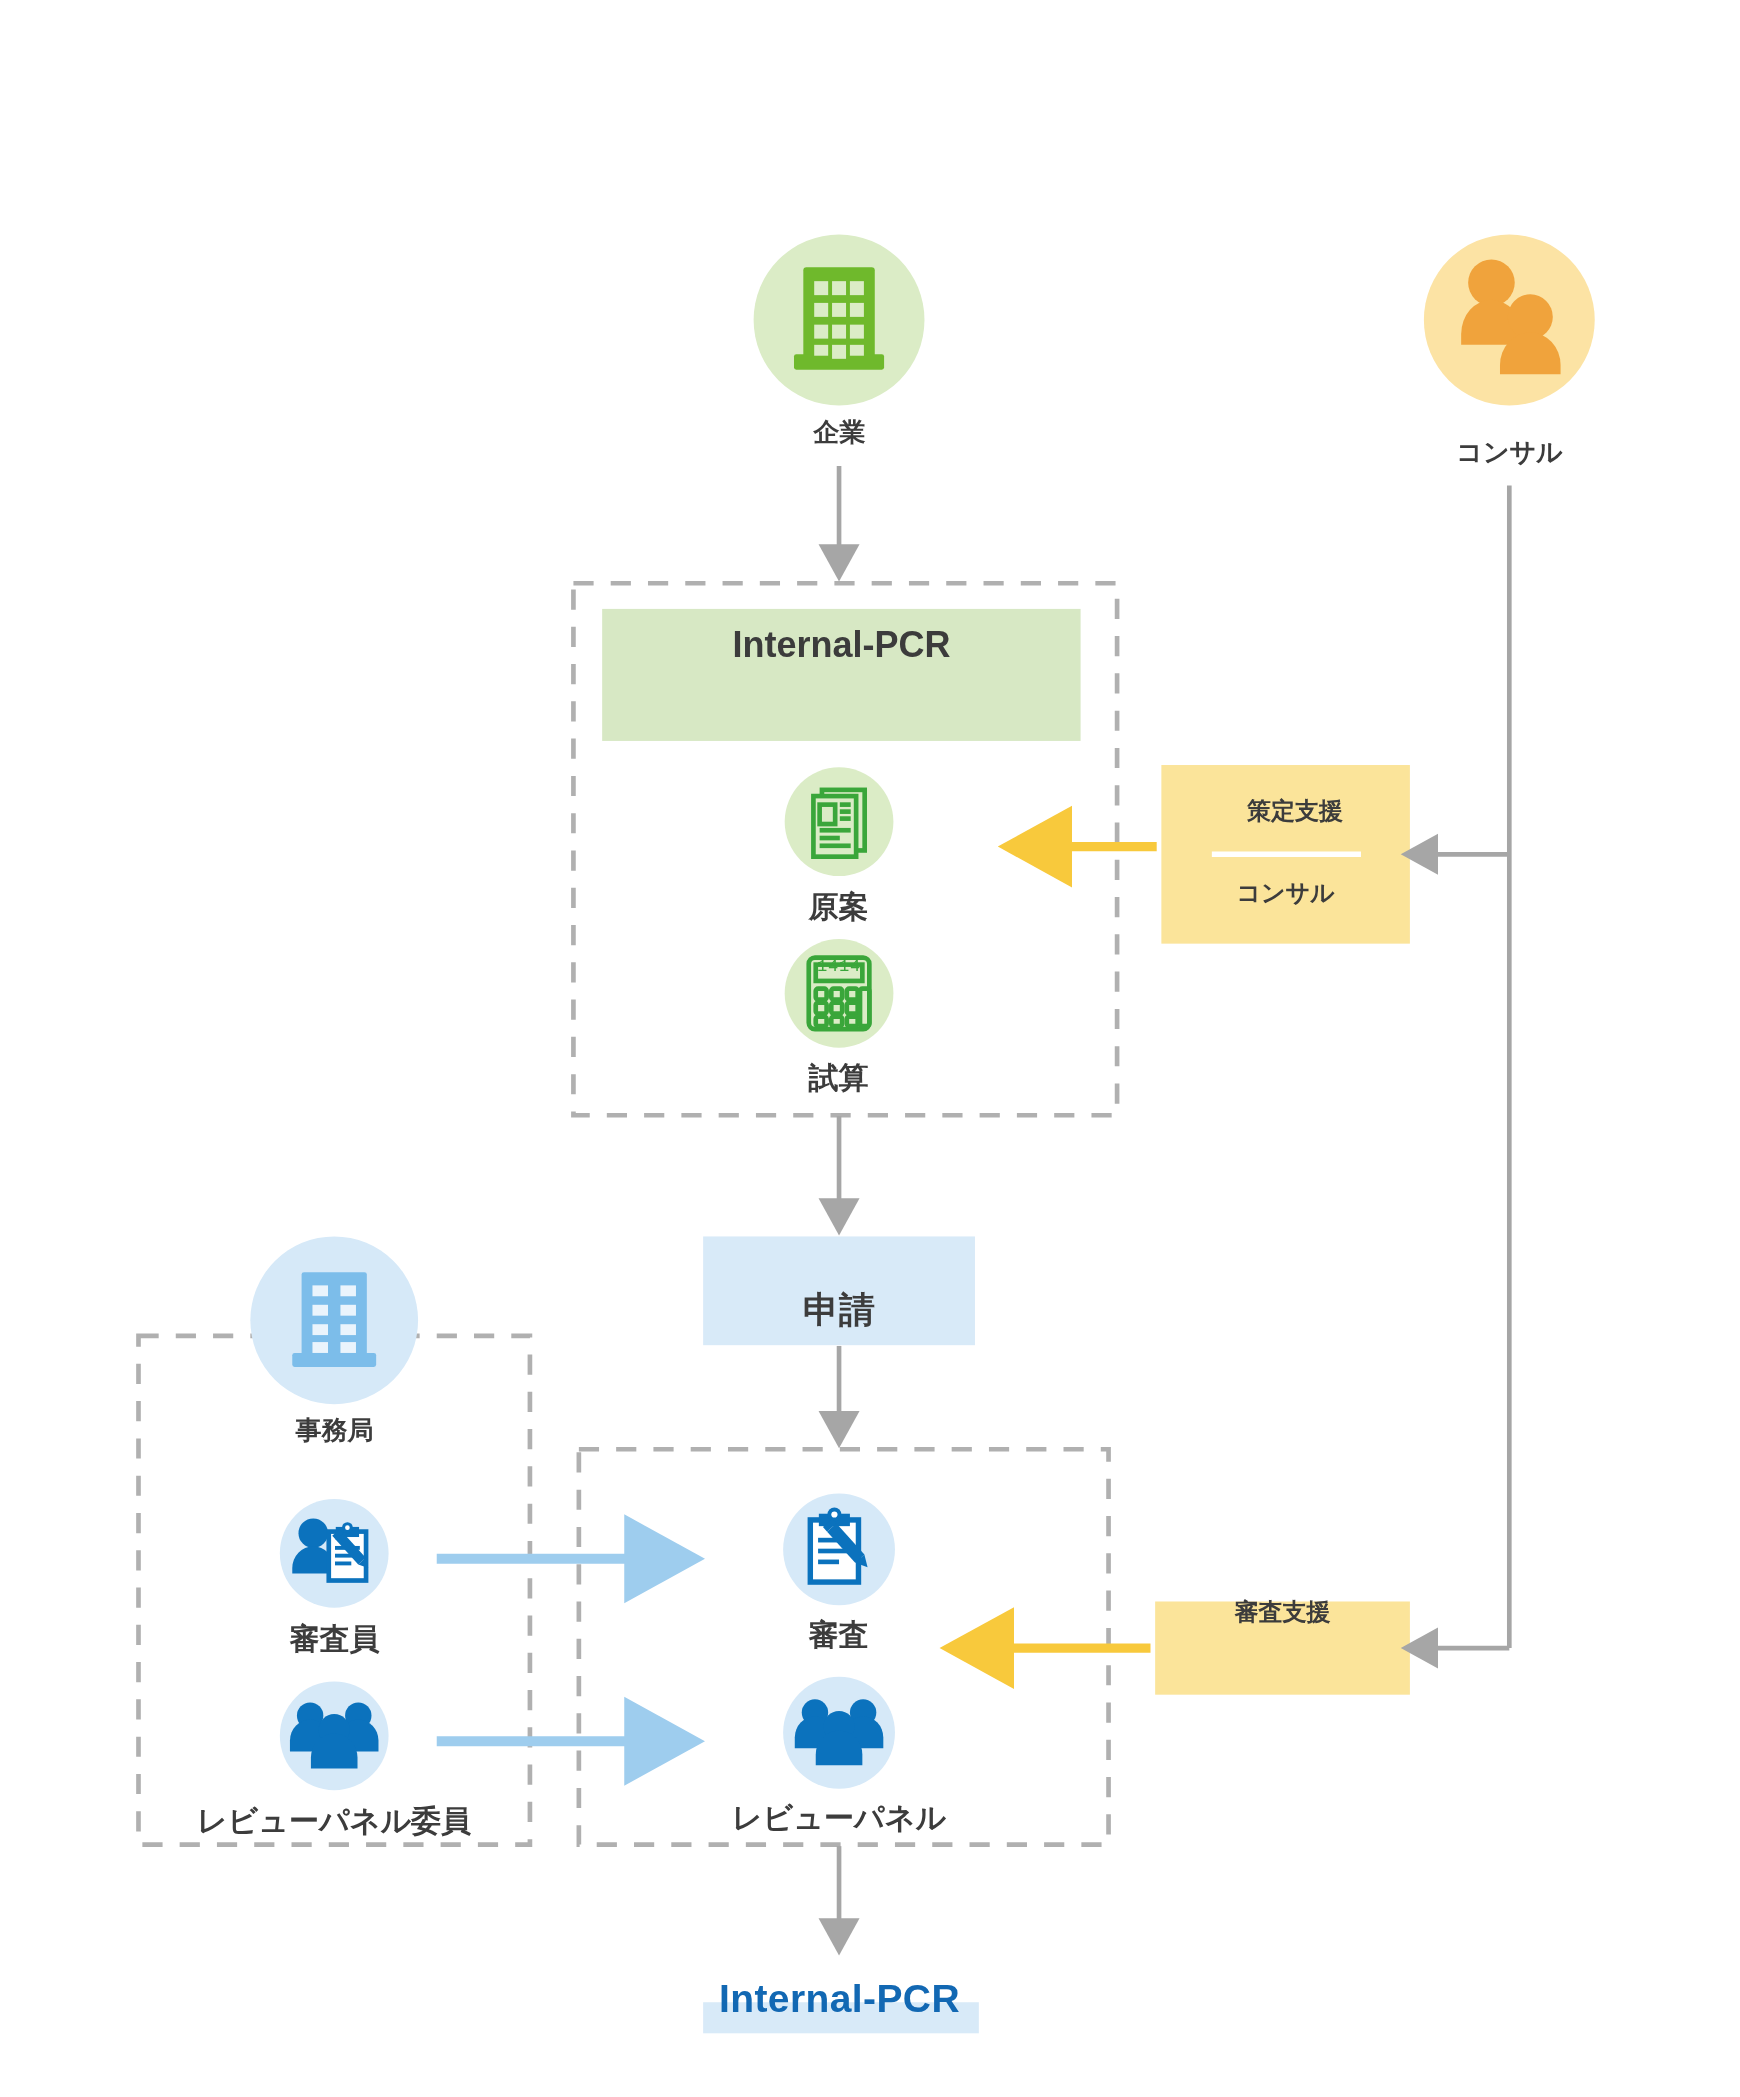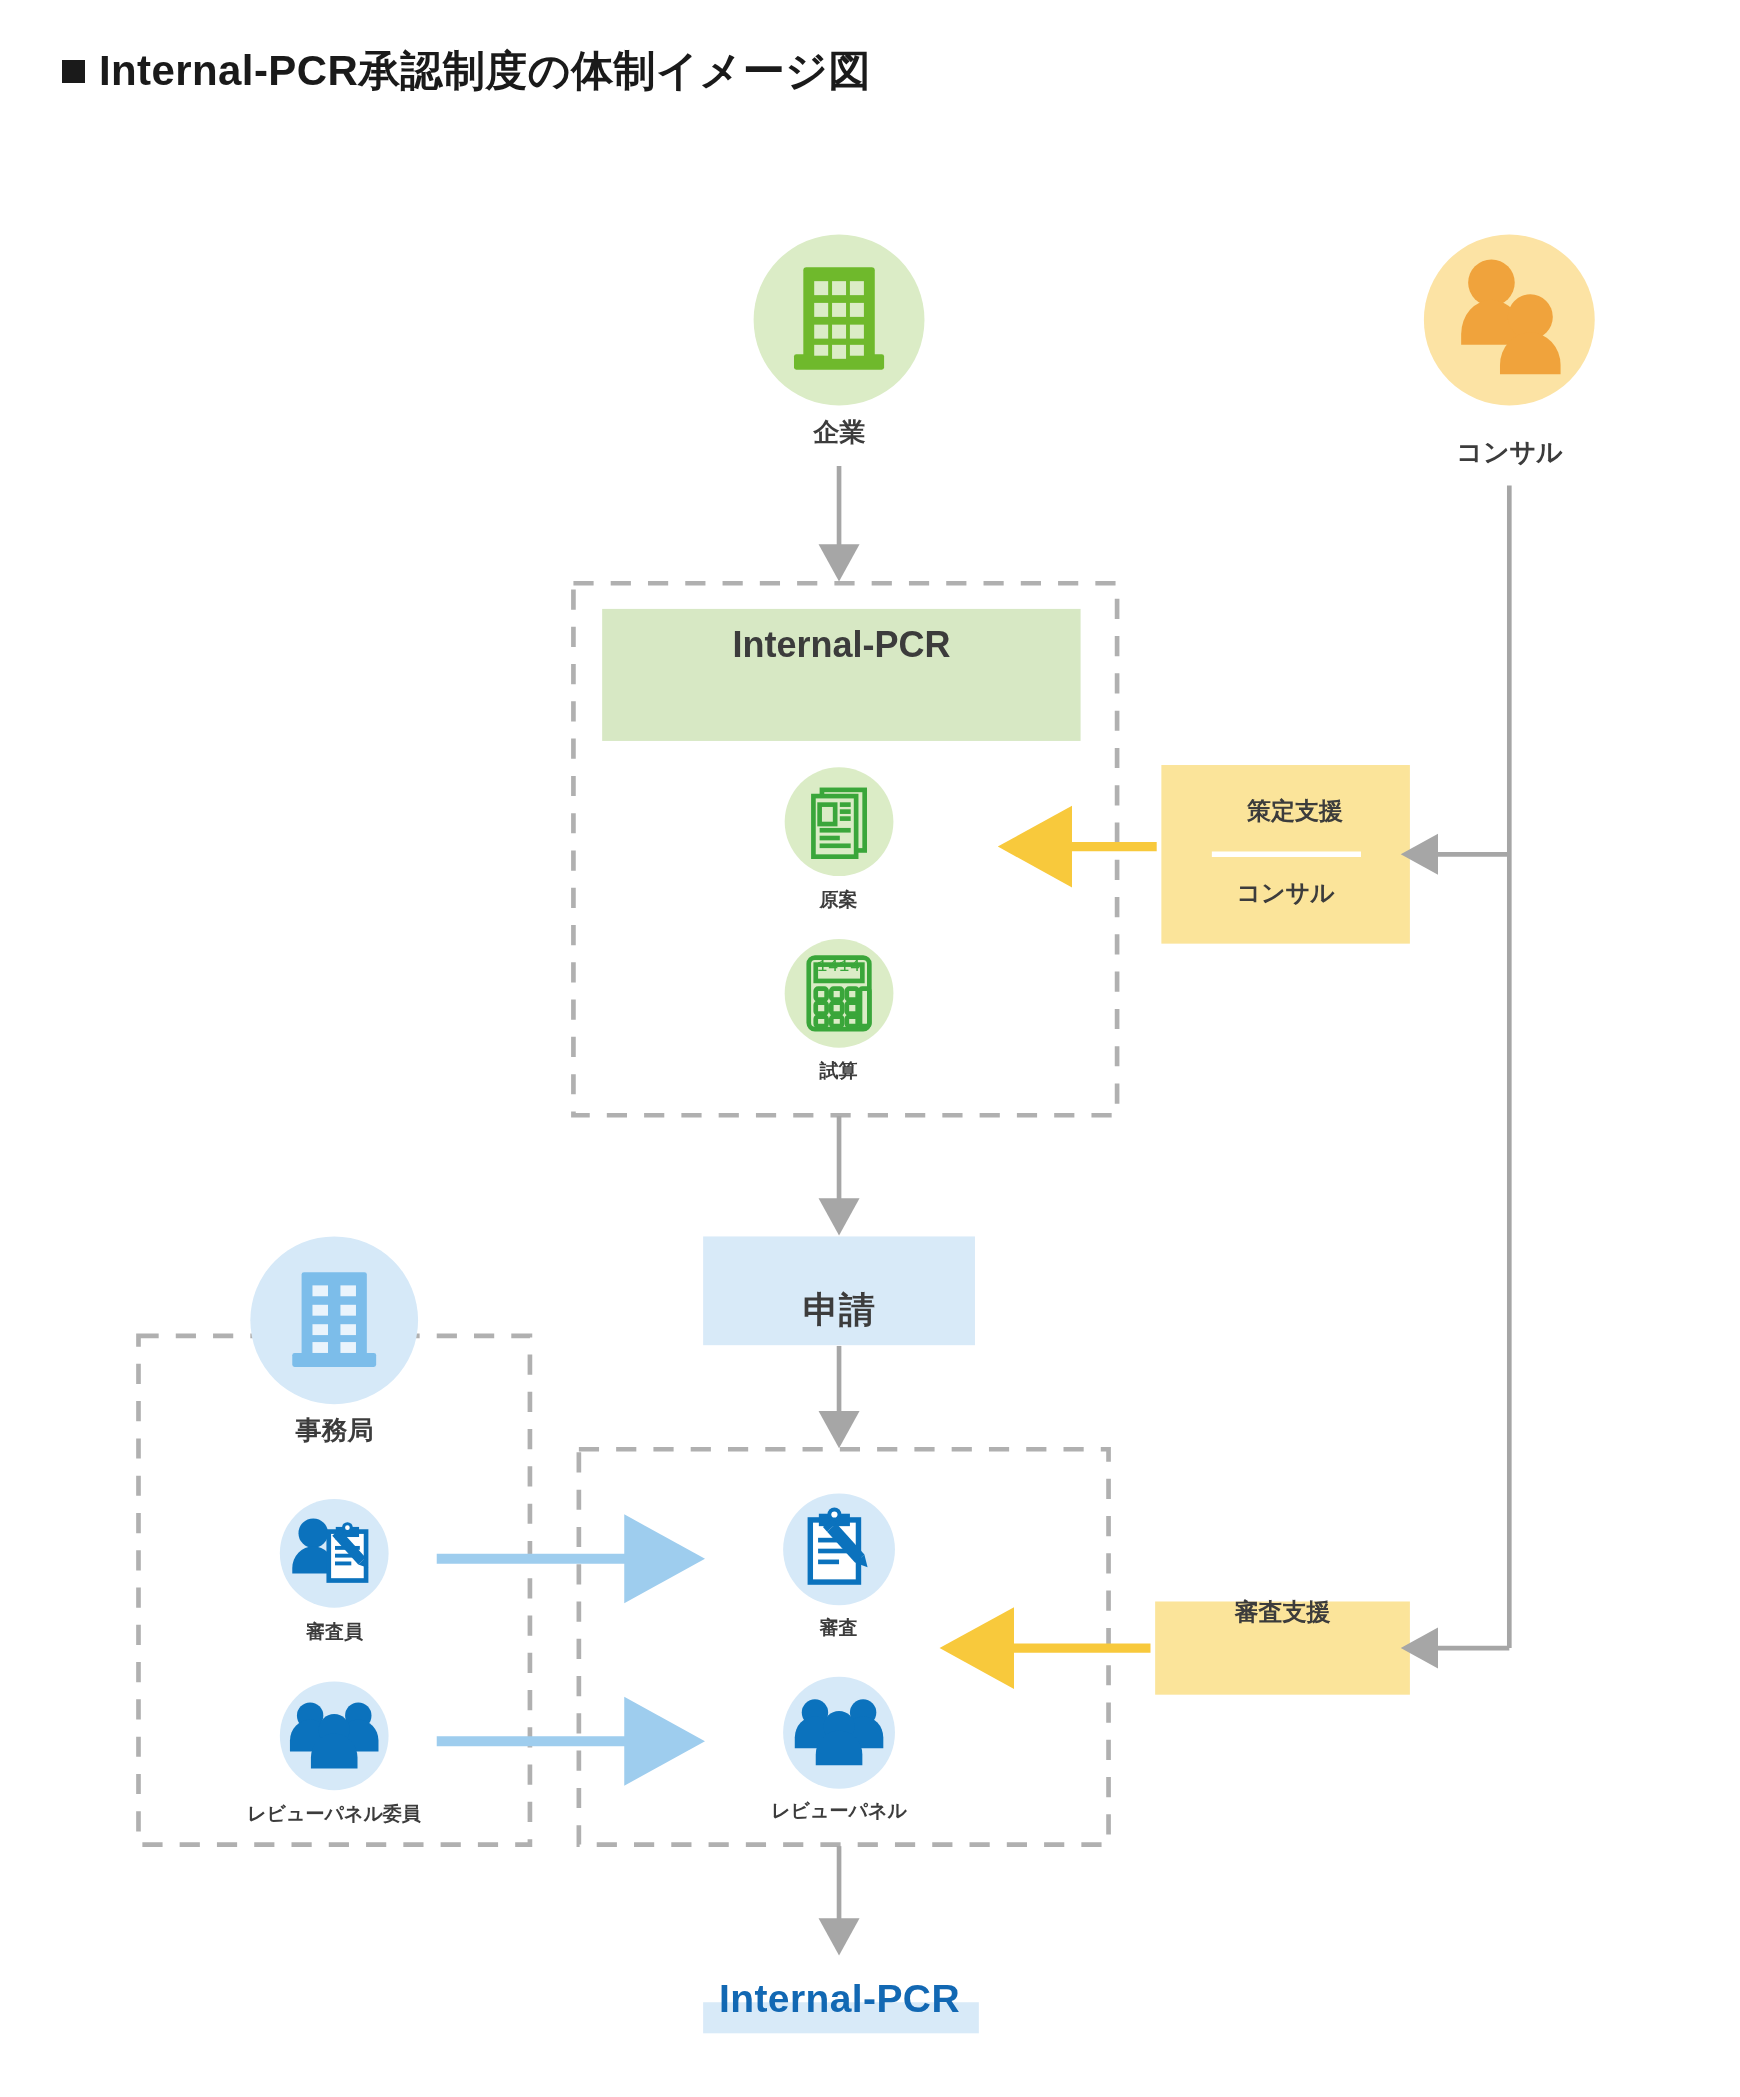--- a/index.html
+++ b/index.html
@@ -4,34 +4,31 @@
 <style>
   html, body { margin:0; padding:0; background:#ffffff; }
   body { width:1741px; height:2097px; position:relative;
          font-family:"Liberation Sans","DejaVu Sans",sans-serif; color:#3c3c3c; }
   #stage { position:absolute; inset:0; width:1741px; height:2097px; }
   #stage > svg { position:absolute; left:0; top:0; }
   .lbl { position:absolute; text-align:center; color:#3c3c3c; line-height:1.25; white-space:nowrap; }
   .title { position:absolute; left:62px; top:43px; font-size:42px; font-weight:600; color:#1a1a1a; letter-spacing:0.4px; }
   .title .sq { display:inline-block; width:23px; height:23px; background:#1a1a1a; margin-right:14px; vertical-align:1.6px; }
   .node-label { font-size:26px; font-weight:700; }
-  .small-label { font-size:19px; font-weight:600; }
+  .small-label { font-size:30px; font-weight:600; }
   .pcr-box-text { position:absolute; text-align:center; font-size:36px; font-weight:700; color:#3c3c3c; line-height:1.32; }
   .app-text { position:absolute; text-align:center; font-size:36px; font-weight:700; color:#3c3c3c;margin-top:15px; }
   .yellow-text { position:absolute; text-align:center; font-size:24px; font-weight:700; color:#3c3c3c; }
   .final-text { position:absolute; text-align:center; font-size:39px; font-weight:700; color:#1268b3; letter-spacing:0.4px; }
 </style>
 </head>
 <body>
 
 <div id="stage">
 
-  <div class="title">
-    <span class="sq"></span><span>Internal-PCR承認制度の体制イメージ図</span>
-  </div>
 
   <svg width="1741" height="2097" viewBox="0 0 2241 2700">
     <defs>
       <marker id="grayHead" markerWidth="10" markerHeight="10" refX="4.2" refY="5" orient="auto">
         <path d="M0,0.6 L0,9.4 L8,5 z" fill="#a6a6a6"></path>
       </marker>
       <marker id="yellowHead" markerWidth="10" markerHeight="10" refX="4.2" refY="5" orient="auto">
         <path d="M0,0.6 L0,9.4 L8,5 z" fill="#f8c93c"></path>
       </marker>
       <marker id="blueHead" markerWidth="10" markerHeight="10" refX="4.2" refY="5" orient="auto">

